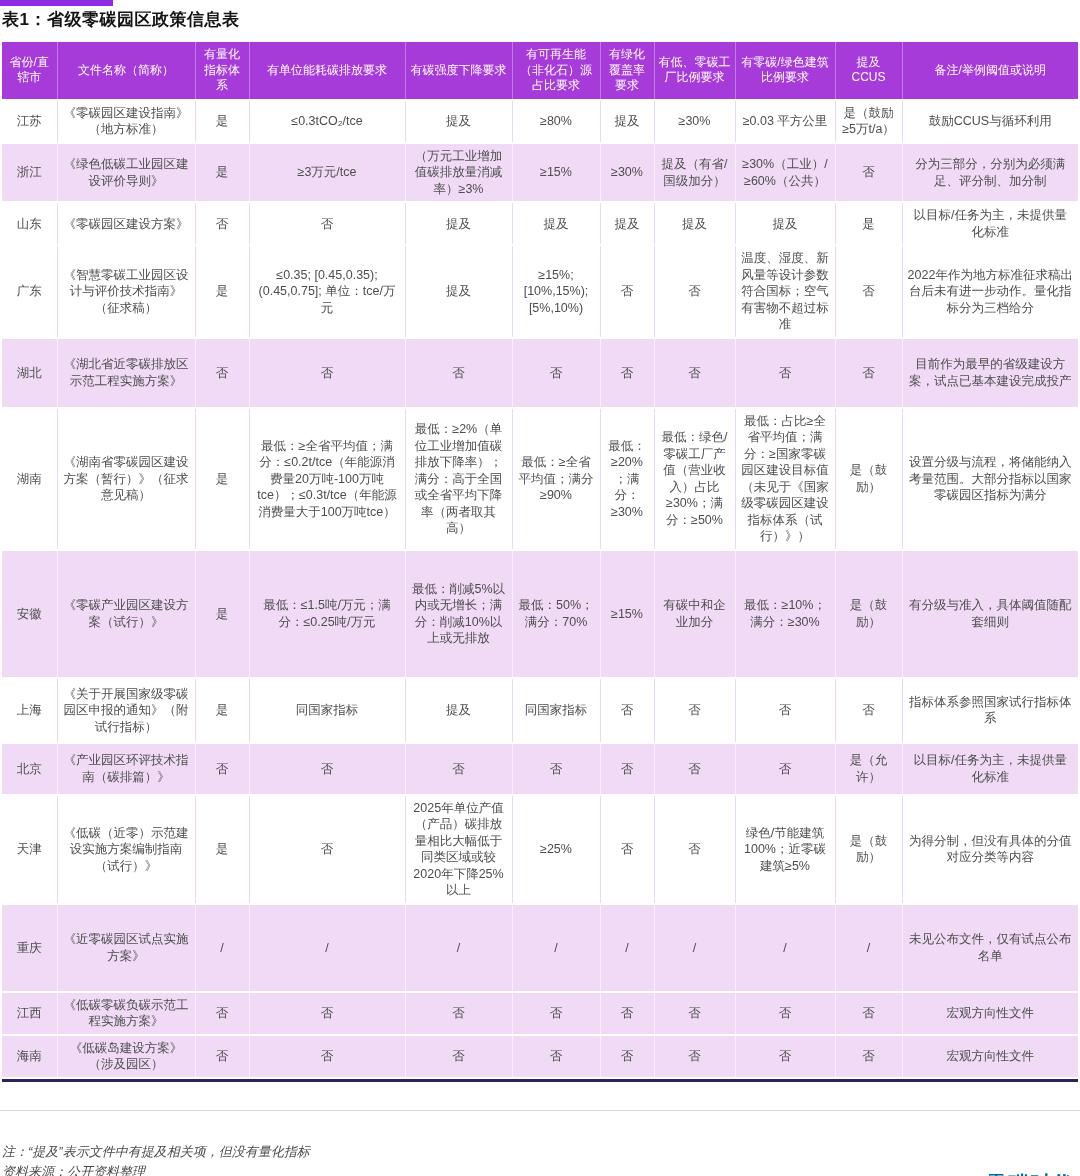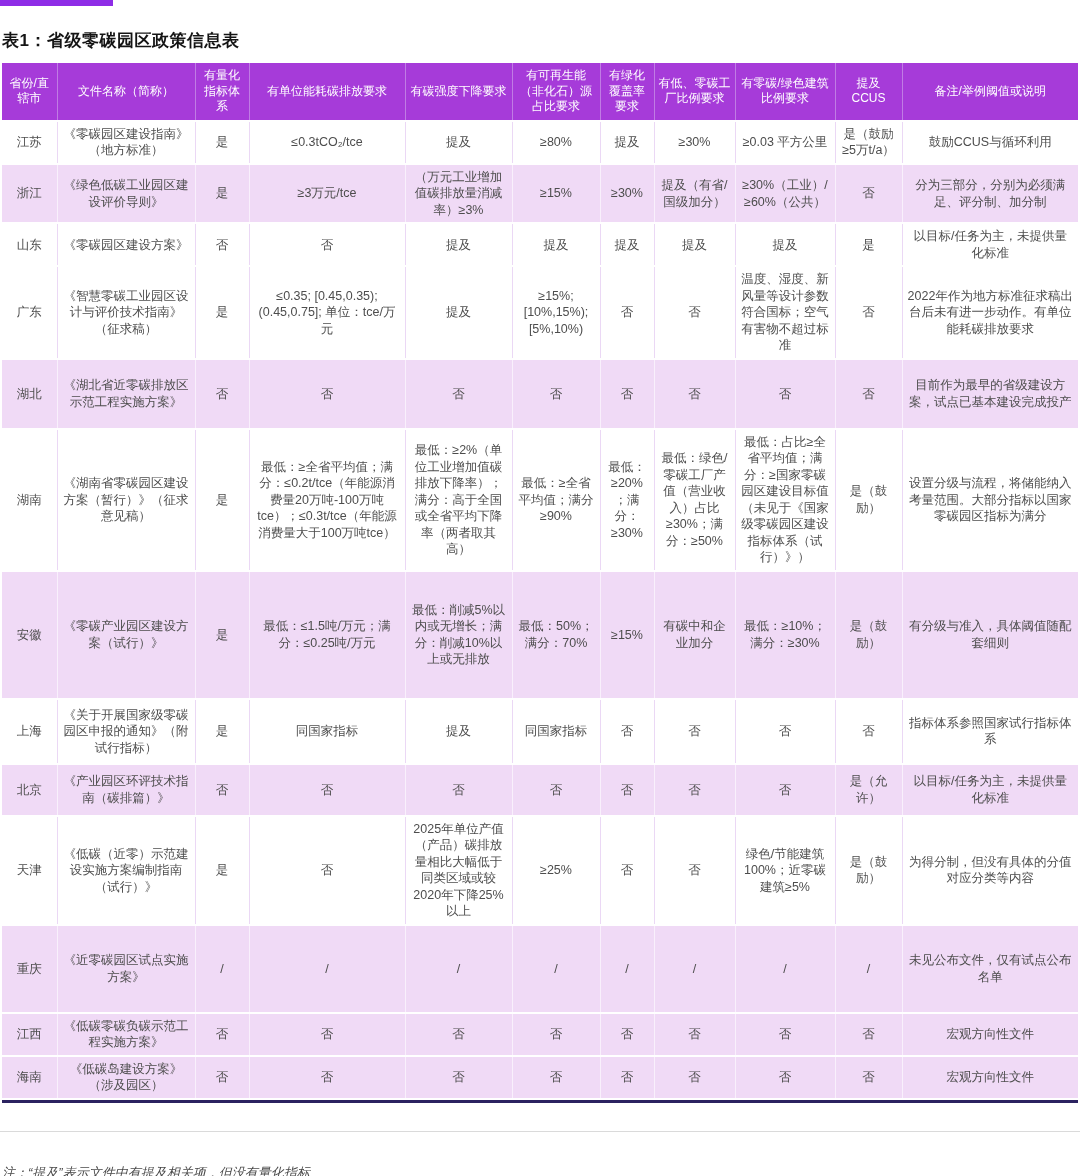--- a/index.html
+++ b/index.html
@@ -2,21 +2,21 @@
 <html><head>
 <meta charset="utf-8">
 <style>
   * { box-sizing: border-box; }
   html,body { margin:0; padding:0; }
   body {
     width:1080px; height:1176px; background:#ffffff; position:relative; overflow:hidden;
     font-family:"Liberation Sans","DejaVu Sans",sans-serif;
   }
   .top-bar { position:absolute; top:0; left:0; width:113px; height:6px; background:#8E2CE6; }
-  .page-title { font-size:17px; font-weight:bold; color:#141414; margin:29px 0 11px 2px; letter-spacing:0.5px; }
+  .page-title { font-size:17px; font-weight:bold; color:#141414; margin:8px 0 11px 2px; letter-spacing:0.5px; }
 
   table.policy { border-collapse:collapse; table-layout:fixed; width:1076px; margin-left:2px; }
   table.policy th {
     background:#A63BD9; color:#ffffff; font-weight:normal; font-size:12px; line-height:1.3;
     padding:5px 3px; border-right:1px solid #C07CE4; border-bottom:2px solid #ffffff; height:52px;
   }
   table.policy th:last-child { border-right:none; }
   table.policy td {
     font-size:12.5px; color:#4d4d4d; text-align:center; vertical-align:middle;
     padding:4px 5px; line-height:1.32; border-right:1px solid #EBD8F5; border-bottom:2px solid #ffffff;
@@ -132,21 +132,21 @@
         <td>广东</td>
         <td>《智慧零碳工业园区设计与评价技术指南》（征求稿）</td>
         <td>是</td>
         <td>≤0.35; [0.45,0.35); (0.45,0.75]; 单位：tce/万元</td>
         <td>提及</td>
         <td>≥15%; [10%,15%); [5%,10%)</td>
         <td>否</td>
         <td>否</td>
         <td>温度、湿度、新风量等设计参数符合国标；空气有害物不超过标准</td>
         <td>否</td>
-        <td>2022年作为地方标准征求稿出台后未有进一步动作。有单位能耗碳排放要求</td>
+        <td>2022年作为地方标准征求稿出台后未有进一步动作。量化指标分为三档给分</td>
       </tr>
       <tr class="alt">
         <td>湖北</td>
         <td>《湖北省近零碳排放区示范工程实施方案》</td>
         <td>否</td>
         <td>否</td>
         <td>否</td>
         <td>否</td>
         <td>否</td>
         <td>否</td>

